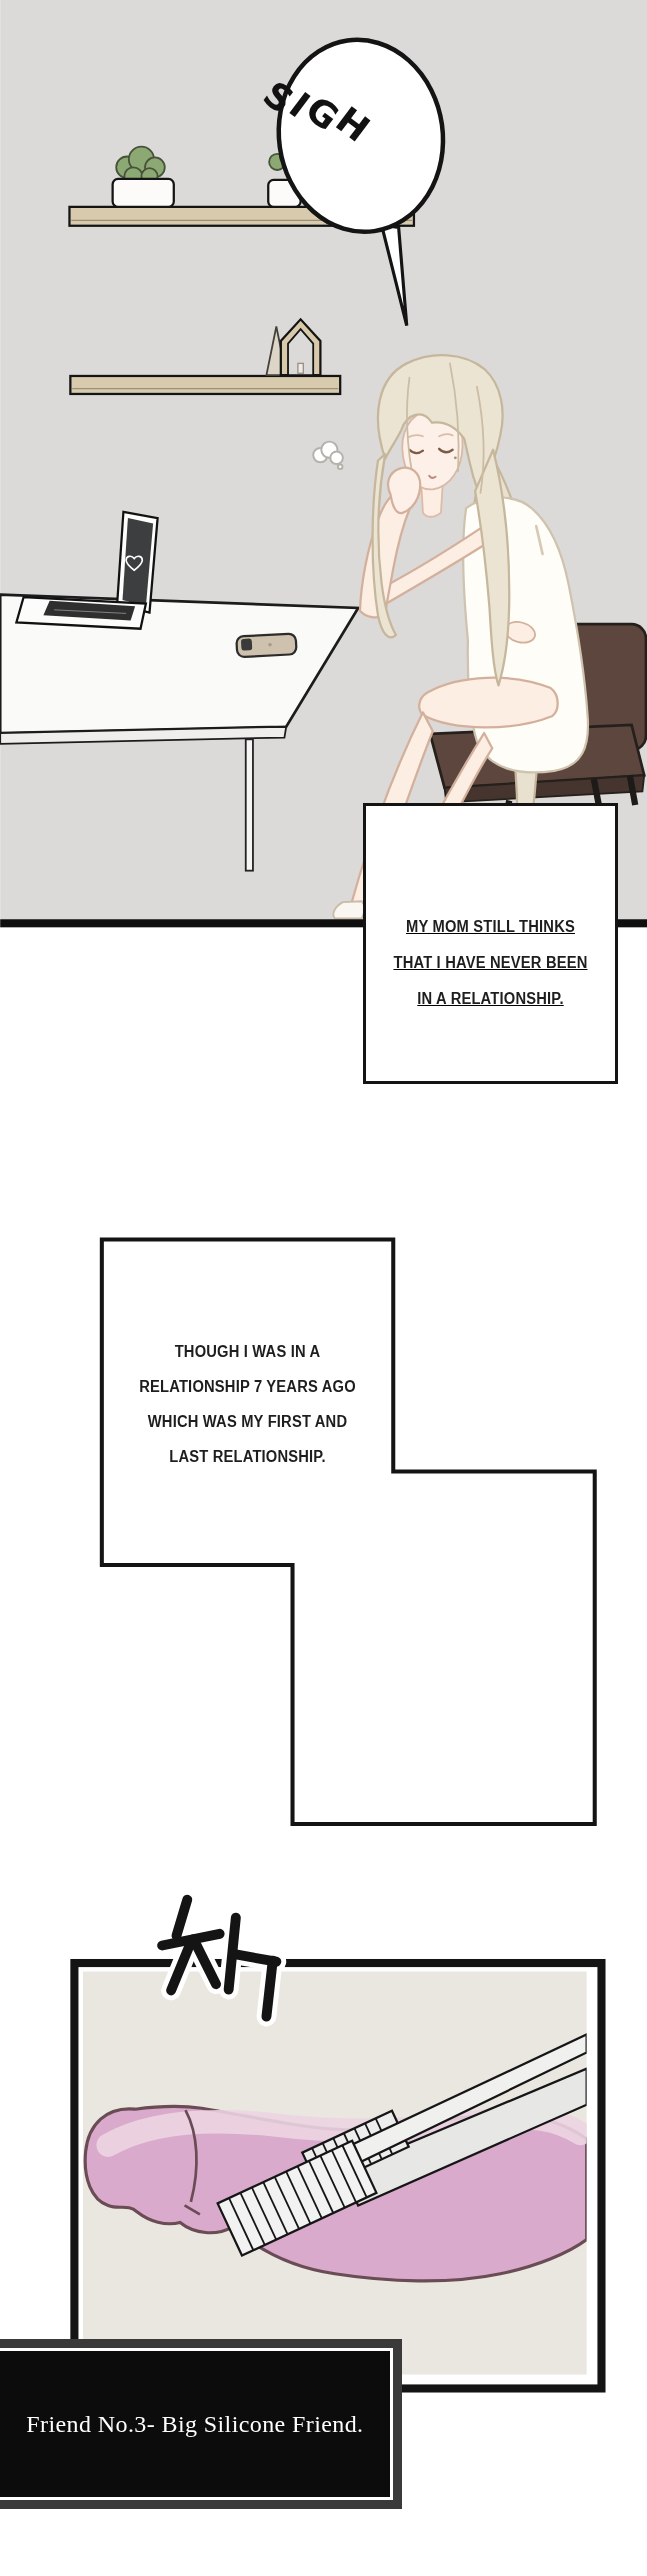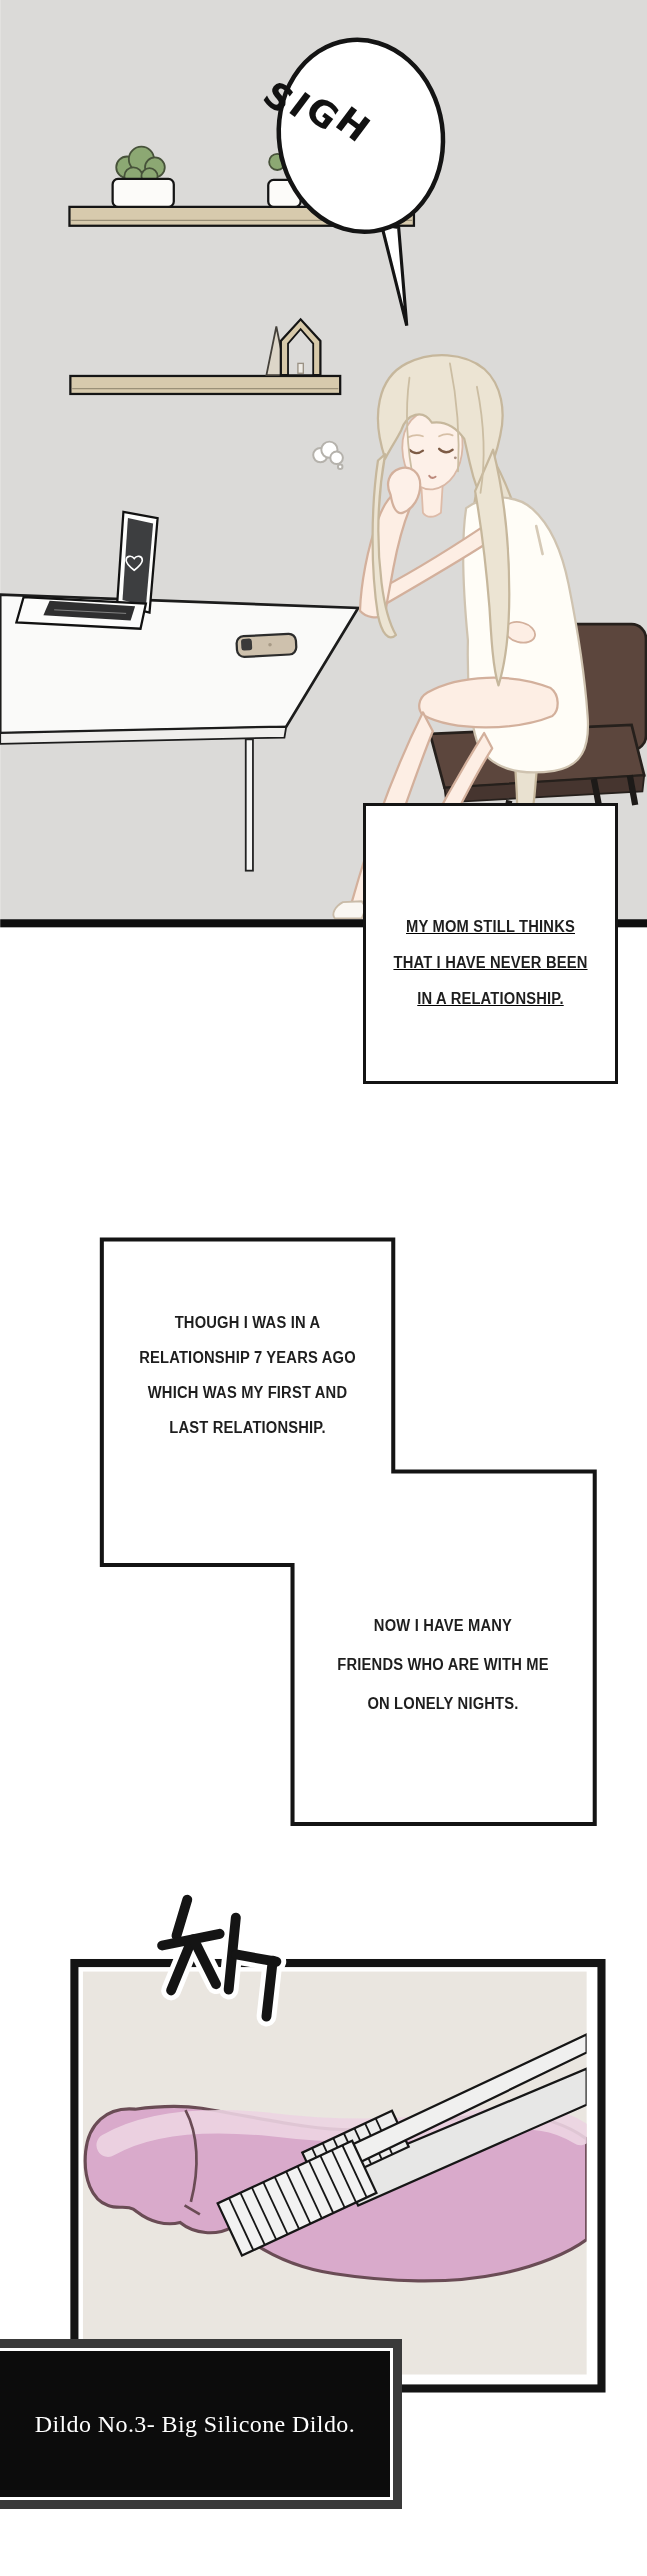--- a/index.html
+++ b/index.html
@@ -11,21 +11,21 @@
   .bubble-text{position:absolute;left:273px;top:74px;width:144px;height:90px;z-index:3;
     transform:rotate(20deg);transform-origin:left top;
     font:700 36px "DejaVu Sans",sans-serif;color:#111;letter-spacing:2.7px;white-space:nowrap;}
   .bubble-letter{display:inline-block;transform:rotate(17deg);}
 
   
   .nbox1{position:absolute;left:363px;top:803px;width:255px;height:281px;z-index:2;
          background:#ffffff;border:3.6px solid #141414;box-sizing:border-box;}
   .nbox1 .lines{padding-top:103px;text-decoration:underline;}
   .ntext{position:absolute;z-index:2;pointer-events:none;}
-  .nbox2{left:102px;top:1210px;width:291px;height:326px;}
+  .nbox2{left:102px;top:1239px;width:291px;height:326px;}
   .nbox2 .lines{padding-top:95px;}
   .nbox3{left:292px;top:1565px;width:302px;height:259px;}
   .nbox3 .lines{padding-top:41px;}
   .comic-line{display:block;text-align:center;font:700 16px "Liberation Sans",sans-serif;
     color:#1e1e1e;letter-spacing:0.2px;transform:scaleX(0.92);}
   .nbox1 .comic-line{line-height:36px;}
   .nbox2 .comic-line{line-height:35px;}
   .nbox3 .comic-line{line-height:39px;}
 
   
@@ -277,28 +277,21 @@
 
 <div class="ntext nbox2">
   <div class="lines">
     <span class="comic-line">THOUGH I WAS IN A</span>
     <span class="comic-line">RELATIONSHIP 7 YEARS AGO</span>
     <span class="comic-line">WHICH WAS MY FIRST AND</span>
     <span class="comic-line">LAST RELATIONSHIP.</span>
   </div>
 </div>
 
-<div class="ntext nbox3">
-  <div class="lines">
-    <span class="comic-line">NOW I HAVE MANY</span>
-    <span class="comic-line">FRIENDS WHO ARE WITH ME</span>
-    <span class="comic-line">ON LONELY NIGHTS.</span>
-  </div>
-</div>
 
 <div class="caption">
   <div class="caption-inner">
-    <span class="caption-text">Dildo No.3- Big Silicone Dildo.</span>
+    <span class="caption-text">Friend No.3- Big Silicone Friend.</span>
   </div>
 </div>
 
 </div>
 
 
 </body></html>

